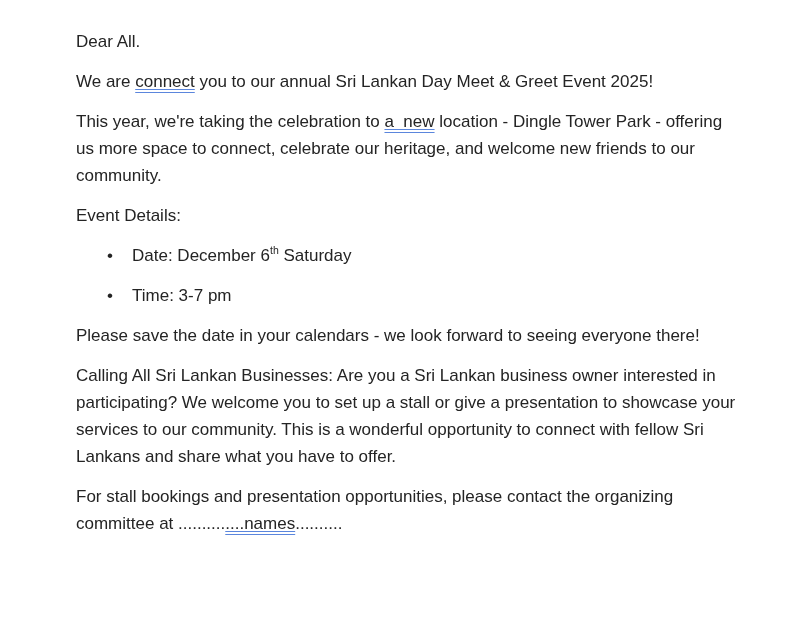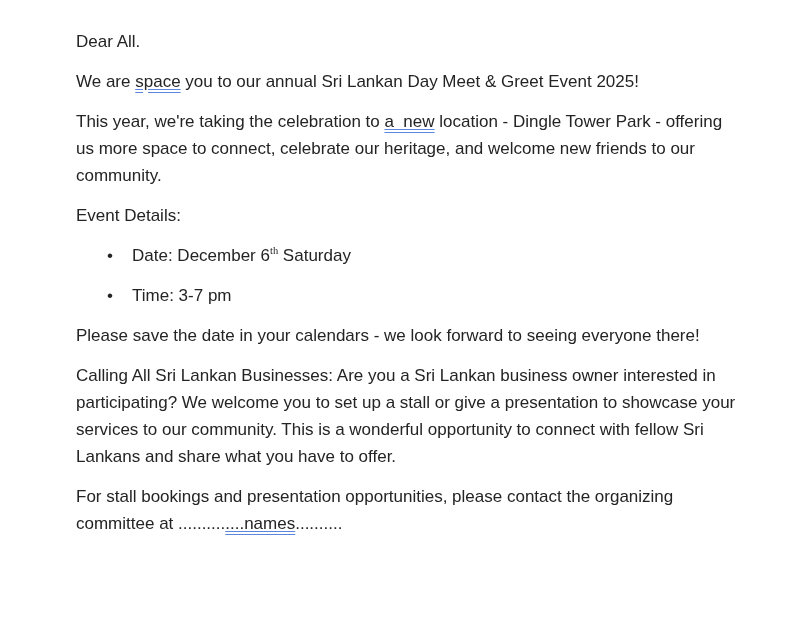--- a/index.html
+++ b/index.html
@@ -47,34 +47,33 @@
   ul.bullets li::before {
     content: "\2022";
     position: absolute;
     left: 31px;
     top: 0;
   }
   sup.ord {
     font-size: 10.5px;
     line-height: 0;
     vertical-align: super;
-    font-family: Liberation Serif, serif;
   }
 </style>
 </head>
 <body>
 
 <div class="doc">
 
   <p>
     <span>Dear All.</span>
   </p>
 
   <p>
-    <span>We are </span><span class="grammar">space</span><span> you to our annual </span><span class="b">Sri Lankan Day Meet &amp; Greet Event 2025</span><span>!</span>
+    <span>We are </span><span class="grammar">connect</span><span> you to our annual </span><span class="b">Sri Lankan Day Meet &amp; Greet Event 2025</span><span>!</span>
   </p>
 
   <p>
     <span>This year, we're taking the celebration to </span><span class="grammar">a  new</span><span> location - </span><span class="b">Dingle Tower Park</span><span> - offering us more space to connect, celebrate our heritage, and welcome new friends to our community.</span>
   </p>
 
   <p>
     <span class="b">Event Details:</span>
   </p>
 

